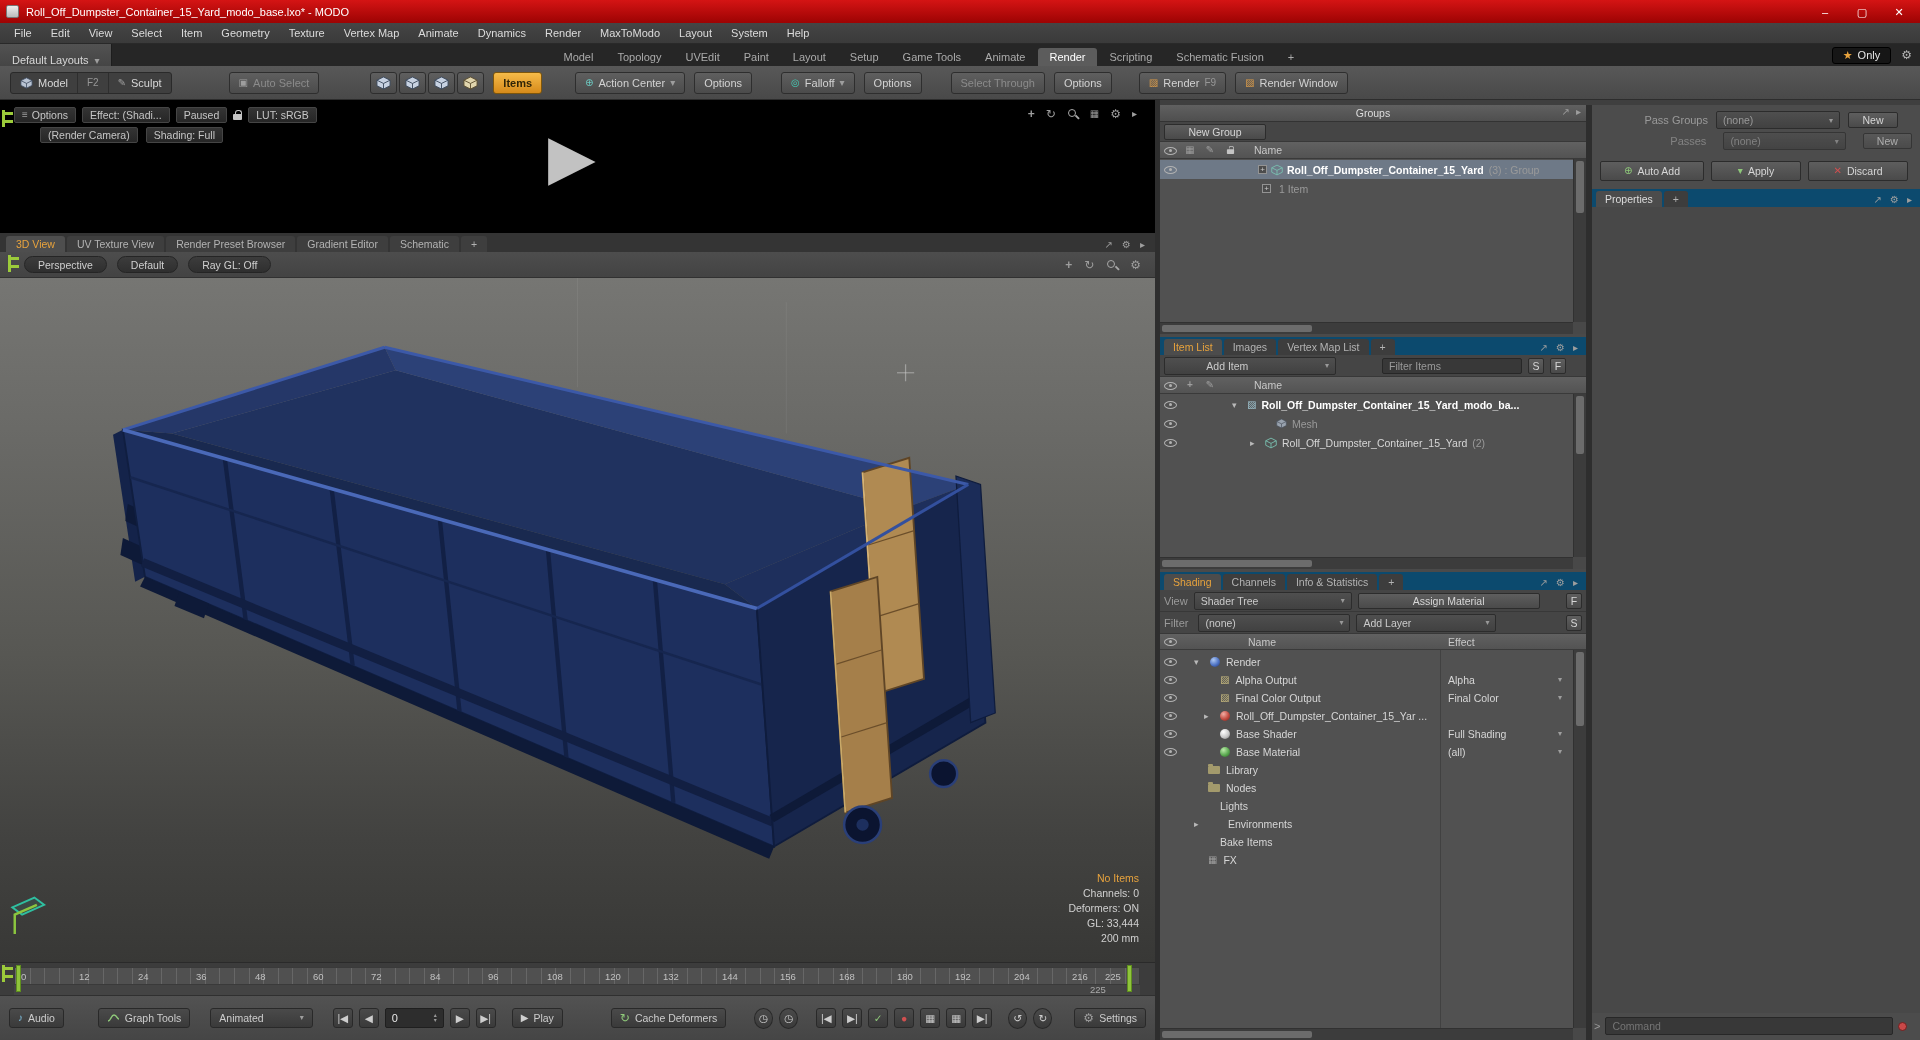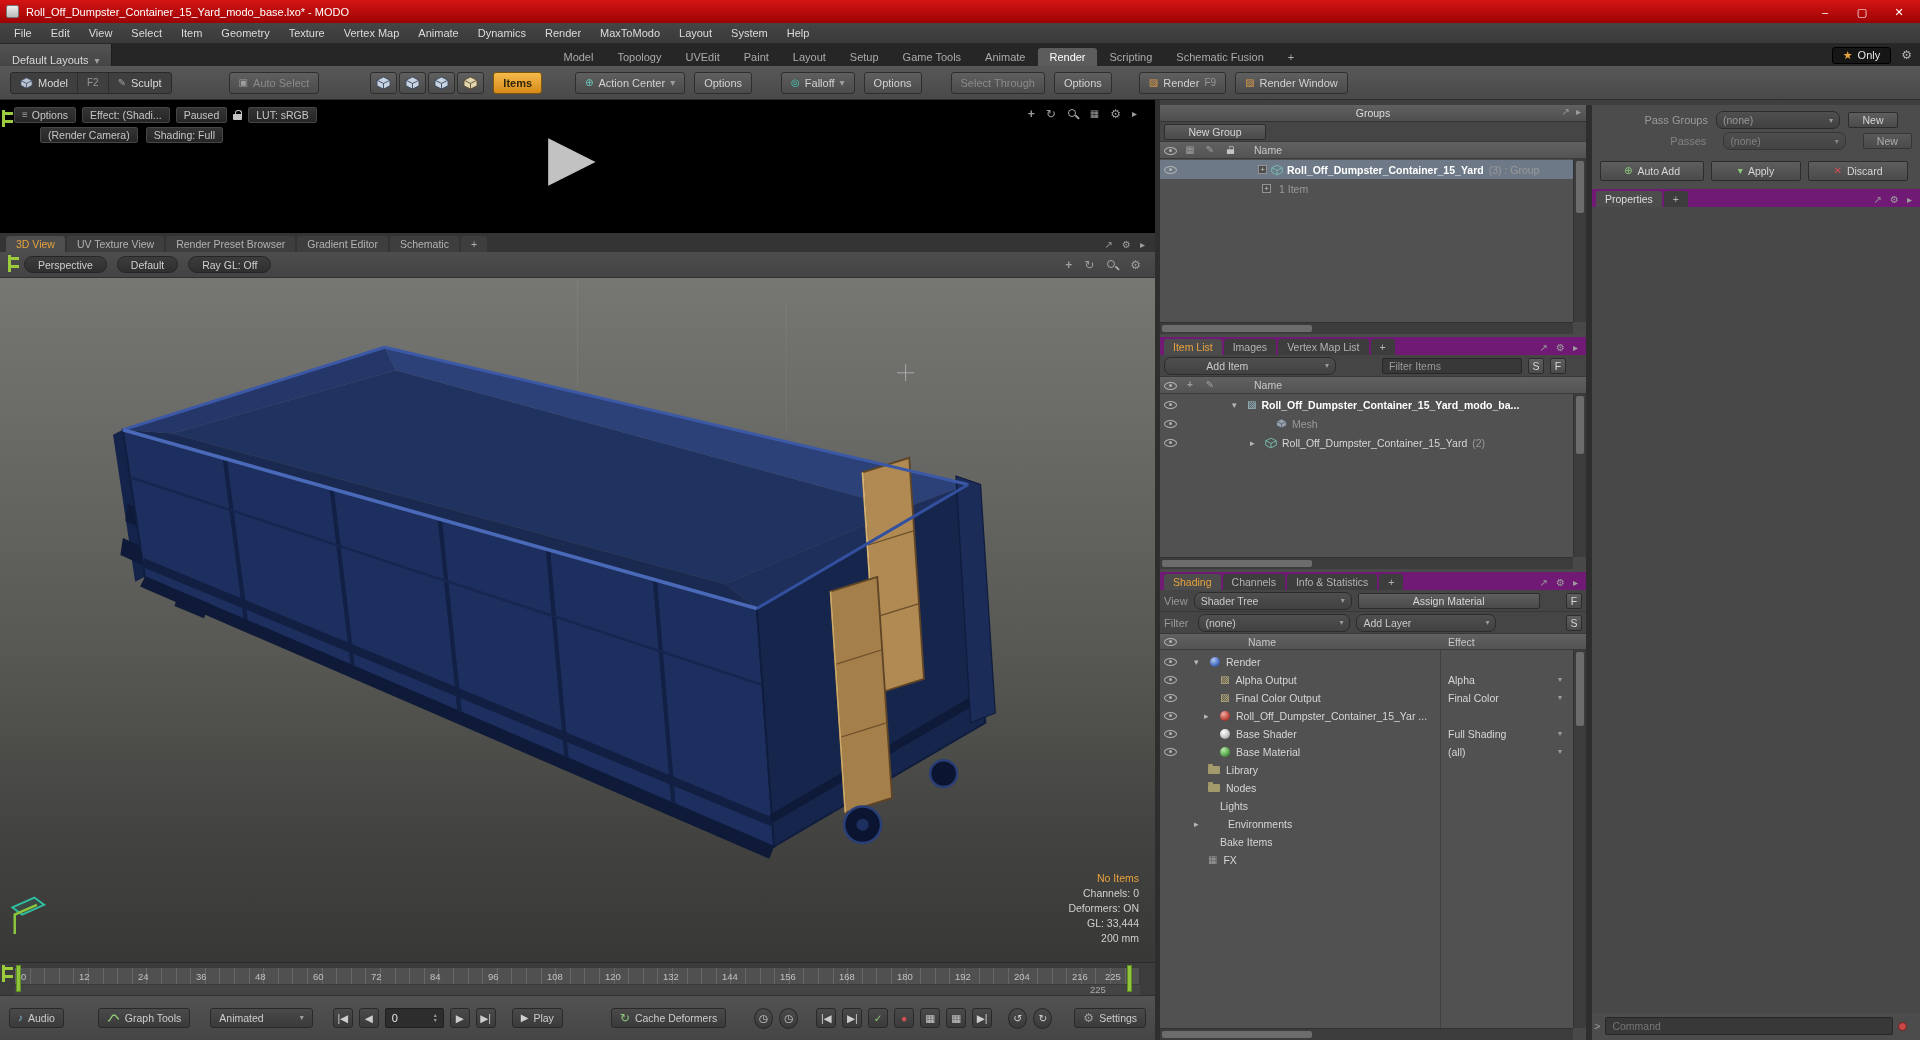--- a/index.html
+++ b/index.html
@@ -69,25 +69,25 @@
 .trbtn{background:linear-gradient(#4a4a4a,#3a3a3a);border:1px solid #292929;border-radius:3px;height:20px;display:flex;align-items:center;gap:5px;padding:0 8px;color:#cdcdcd;font-size:10.5px;white-space:nowrap}
 .sqbtn{width:22px;justify-content:center;padding:0}
 .rndbtn{width:21px;height:21px;border-radius:50%;justify-content:center;padding:0}
 #framefield{background:#2d2d2d;border:1px solid #1f1f1f;border-radius:2px;width:64px;height:20px;display:flex;align-items:center;color:#e8e8e8;padding:0 6px}
 #framefield .spin{margin-left:auto;display:flex;flex-direction:column;font-size:6px;color:#999;line-height:5px}
 
 
 .panel{position:absolute;background:#484848}
 .phdr{position:absolute;left:0;top:0;width:100%;height:17px;background:linear-gradient(#606060,#4f4f4f);border-bottom:1px solid #333;color:#ddd;display:flex;align-items:center;justify-content:center;font-size:10.5px}
 .phicons{position:absolute;right:5px;top:2px;display:flex;gap:6px}
-.ptabs{position:absolute;left:0;width:100%;height:18px;background:#701a75;display:flex;align-items:flex-end;padding-left:4px;gap:2px}
+.ptabs{position:absolute;left:0;width:100%;height:18px;background:#0c4a6e;display:flex;align-items:flex-end;padding-left:4px;gap:2px}
 .ptab{padding:2px 9px;color:#b3b3b3;background:#3d3d3d;border-radius:3px 3px 0 0;font-size:10.5px}
 .ptab.active{background:#4c4c4c;color:#e8a33d}
 .prow{position:absolute;width:100%;background:#454545;border-bottom:1px solid #383838;display:flex;align-items:center;gap:6px;padding:0 4px}
-.dd{background:linear-gradient(#4f4f4f,#414141);border:1px solid #2c2c2c;border-radius:7px;height:16px;display:flex;align-items:center;padding:8px 6px;color:#cacaca;font-size:10.5px}
+.dd{background:linear-gradient(#4f4f4f,#414141);border:1px solid #2c2c2c;border-radius:2px;height:16px;display:flex;align-items:center;padding:8px 6px;color:#cacaca;font-size:10.5px}
 .dd .car{margin-left:auto;color:#999;font-size:8px;padding-left:6px}
 .btn2{background:linear-gradient(#5e5e5e,#4a4a4a);border:1px solid #2c2c2c;border-radius:2px;height:16px;display:flex;align-items:center;justify-content:center;color:#d6d6d6;font-size:10.5px}
 .field{background:#383838;border:1px solid #272727;border-radius:2px;height:16px;display:flex;align-items:center;padding:0 6px;color:#9a9a9a;font-size:10.5px}
 .colhdr{position:absolute;width:100%;background:linear-gradient(#616161,#535353);border-bottom:1px solid #3a3a3a;color:#c8c8c8;display:flex;align-items:center;font-size:10.5px}
 .listbg{position:absolute;background:#515151}
 .trow{position:absolute;height:19px;display:flex;align-items:center;font-size:10.5px;color:#d6d6d6;white-space:nowrap;overflow:hidden}
 .sel{background:#6e7987}
 .exp{color:#b9b9b9;font-size:9px;width:10px;display:inline-block}
 .expbox{width:9px;height:9px;border:1px solid #939393;background:#4c4c4c;color:#ccc;font-size:8px;line-height:7px;text-align:center;display:inline-block}
 .vscroll{position:absolute;width:13px;background:#3c3c3c;border-left:1px solid #313131}

